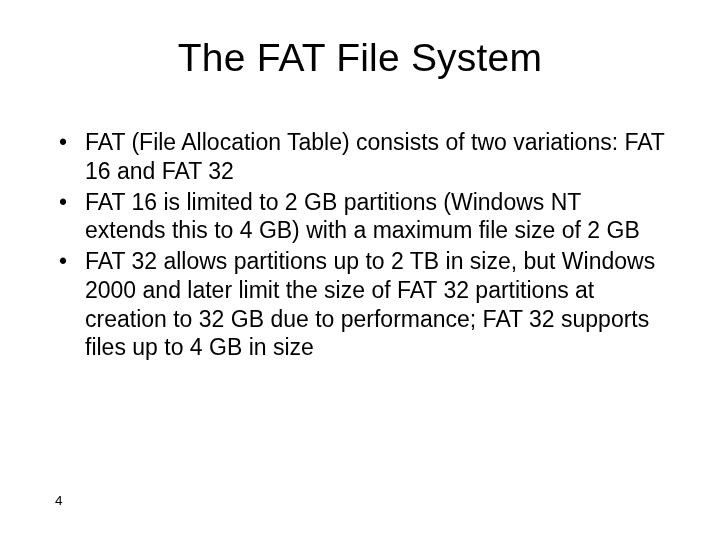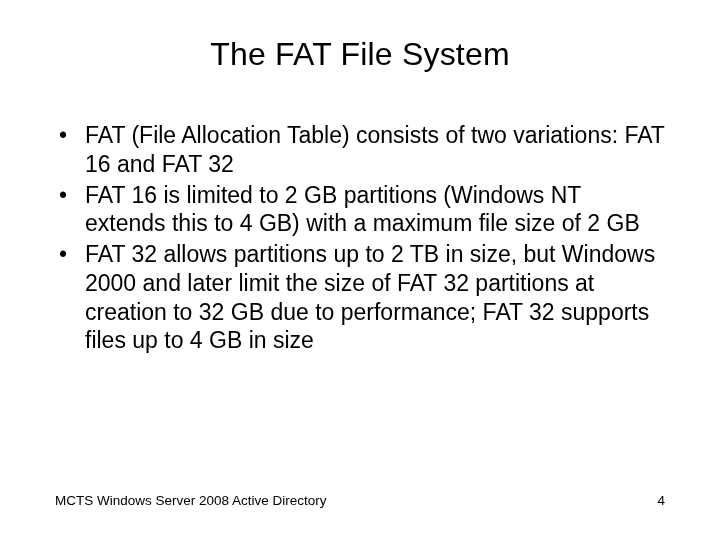--- a/index.html
+++ b/index.html
@@ -12,21 +12,21 @@
     overflow: hidden;
   }
   .slide {
     width: 720px;
     height: 540px;
     position: relative;
     padding: 30px 55px 0 55px;
   }
   .title {
     text-align: center;
-    font-size: 32px;
+    font-size: 39px;
     font-weight: 400;
     margin-top: 6px;
     margin-bottom: 48px;
     letter-spacing: 0.2px;
   }
   ul.bullets {
     list-style: none;
     padding-left: 0;
     margin-top: 16px;
   }
@@ -62,16 +62,15 @@
 <div class="slide">
   <h1 class="title">The FAT File System</h1>
 
   <ul class="bullets">
     <li>FAT (File Allocation Table) consists of two variations: FAT 16 and FAT 32</li>
     <li>FAT 16 is limited to 2 GB partitions (Windows NT extends this to 4 GB) with a maximum file size of 2 GB</li>
     <li>FAT 32 allows partitions up to 2 TB in size, but Windows 2000 and later limit the size of FAT 32 partitions at creation to 32 GB due to performance; FAT 32 supports files up to 4 GB in size</li>
   </ul>
 
   <div class="footer">
-    <span>MCTS Windows Server 2008 Active Directory</span>
     <span>4</span>
   </div>
 </div>
 
 </body></html>

